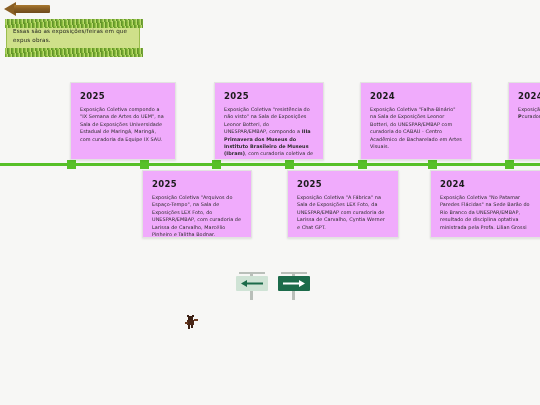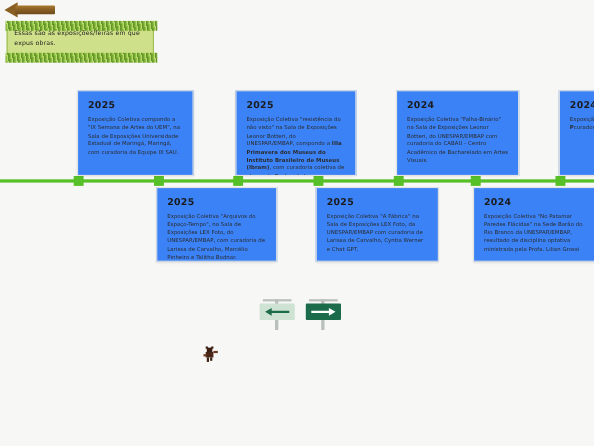--- a/index.html
+++ b/index.html
@@ -95,21 +95,21 @@
     position: absolute;
     top: 160px;
     width: 9px;
     height: 9px;
     background: #57c028;
   }
 
   
   .card {
     position: absolute;
-    background: #3b82f6;
+    background: #f0abfc;
     border: 1px solid #e3e3e1;
     box-sizing: border-box;
     padding: 8px 9px 6px 9px;
     box-shadow: 0 1px 2px rgba(0,0,0,0.10);
     overflow: hidden;
   }
   .card-year {
     font-size: 8.5px;
     font-weight: bold;
     color: #1b1b1b;

